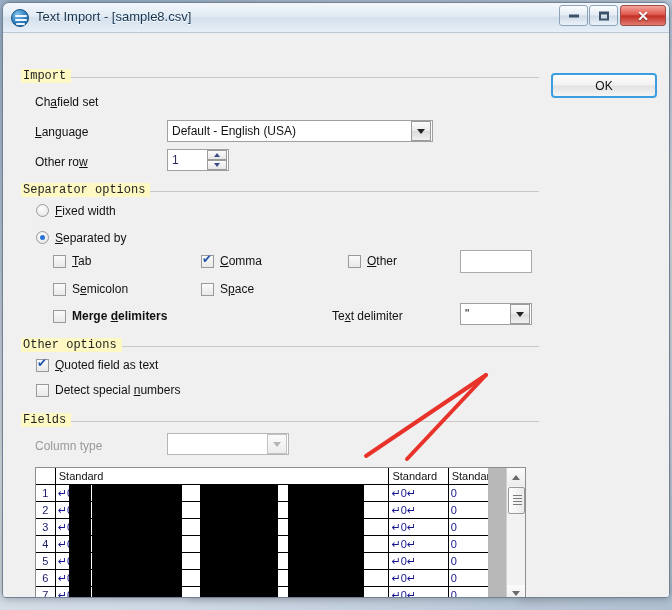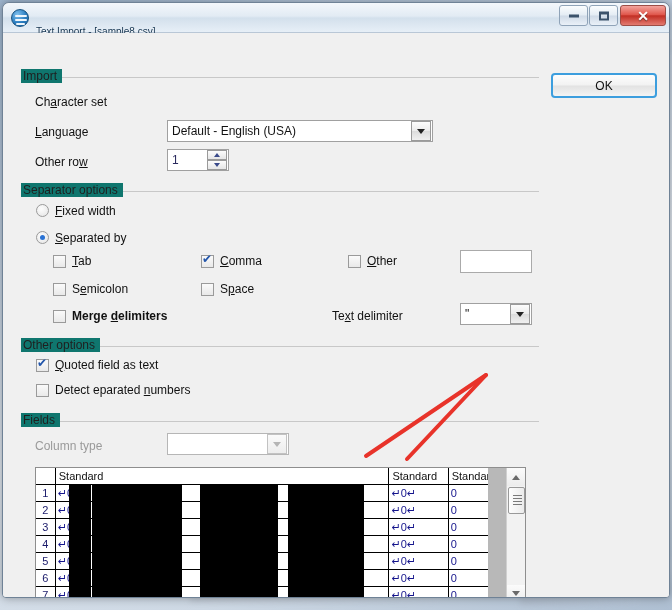--- a/index.html
+++ b/index.html
@@ -40,21 +40,21 @@
   #app-icon {
     position:absolute; left:8px; top:6px; width:18px; height:18px; border-radius:50%;
     background:radial-gradient(circle at 35% 28%, #7fc0ee 0%, #2a7dc0 55%, #1b5f9b 100%);
     border:1px solid #17527f;
   }
   #app-icon i { position:absolute; left:3px; width:12px; height:2px; background:#eef6fc; border-radius:1px; display:block;}
   #app-icon i:nth-child(1){ top:5px; }
   #app-icon i:nth-child(2){ top:9px; }
   #app-icon i:nth-child(3){ top:13px; width:9px; left:4px;}
   #win-title {
-    position:absolute; left:33px; top:23px; font-size:10px; color:#14334f;
+    position:absolute; left:33px; top:6px; font-size:13px; color:#14334f;
     text-shadow:0 1px 0 rgba(255,255,255,.9); white-space:nowrap;text-align:right;
   }
   .wbtns { position:absolute; right:3px; top:2px; display:flex; }
   .wbtn {
     width:29px; height:21px; margin-left:1px;
     border:1px solid #8fa3b8; border-radius:3px;
     background:linear-gradient(180deg,#fbfdfe 0%,#e4ecf4 48%,#cfdae7 52%,#eaf1f8 100%);
     position:relative;
   }
   .wbtn.close {
@@ -65,22 +65,22 @@
   .wbtn .g { position:absolute; left:50%; top:50%; transform:translate(-50%,-50%); }
   .min-g { width:10px; height:3px; background:#3b526b; }
   .max-g { width:10px; height:9px; border:2px solid #3b526b; border-top-width:3px; }
   .close-g { color:#fff; font-size:14px; font-weight:bold; line-height:1; text-shadow:0 1px 1px rgba(0,0,0,.5);}
 
   
   #content { position:relative; height:565px; background:#f0f0f0; }
 
   .group { position:absolute; }
   .group > .gtitle {
-    position:absolute; left:0; top:-8px; background:#0f766e; padding:0 5px 0 2px;
-    font-size:12px; color:#1f1f1f; white-space:nowrap;
+    position:absolute; left:0; top:-8px; background:#fef9c3; padding:0 5px 0 2px;
+    font-size:12px; color:#1f1f1f; white-space:nowrap;font-family:Liberation Mono, monospace;
   }
   .gline { position:absolute; left:0; top:0; height:1px; background:#c8c8c8; }
 
   .lbl { position:absolute; font-size:12px; color:#111; white-space:nowrap; }
   .lbl.dis { color:#9a9a9a; }
   .u { text-decoration:underline; }
 
   
   .combo {
     position:absolute; height:22px; border:1px solid #a0a0a0; background:#fff;
@@ -226,21 +226,21 @@
     <div class="btn default" style="left:548px; top:40px;">
       <span>OK</span>
     </div>
 
     <div class="group" style="left:18px; top:44px; width:518px;">
       <div class="gline" style="width:518px;"></div>
       <div class="gtitle">Import</div>
     </div>
 
     <div class="lbl" style="left:32px; top:62px;">
-      <span>Ch</span><span class="u">a</span><span>racter set</span>
+      <span>Ch</span><span class="u">a</span><span>field set</span>
     </div>
 
     <div class="lbl" style="left:32px; top:92px;">
       <span class="u">L</span><span>anguage</span>
     </div>
     <div class="combo" style="left:164px; top:87px; width:266px;">
       <div class="ctext">Default - English (USA)</div>
       <div class="carrow"></div>
     </div>
 
@@ -314,21 +314,21 @@
       <div class="gtitle">Other options</div>
     </div>
 
     <div class="cbx on" style="left:33px; top:326px;"></div>
     <div class="lbl" style="left:52px; top:325px;">
       <span class="u">Q</span><span>uoted field as text</span>
     </div>
 
     <div class="cbx" style="left:33px; top:351px;"></div>
     <div class="lbl" style="left:52px; top:350px;">
-      <span>Detect eparated </span><span class="u">n</span><span>umbers</span>
+      <span>Detect special </span><span class="u">n</span><span>umbers</span>
     </div>
 
     <div class="group" style="left:18px; top:388px; width:518px;">
       <div class="gline" style="width:518px;"></div>
       <div class="gtitle">Fields</div>
     </div>
 
     <div class="lbl dis" style="left:32px; top:406px;">Column type</div>
     <div class="combo disabled" style="left:164px; top:400px; width:122px;">
       <div class="ctext"></div>

